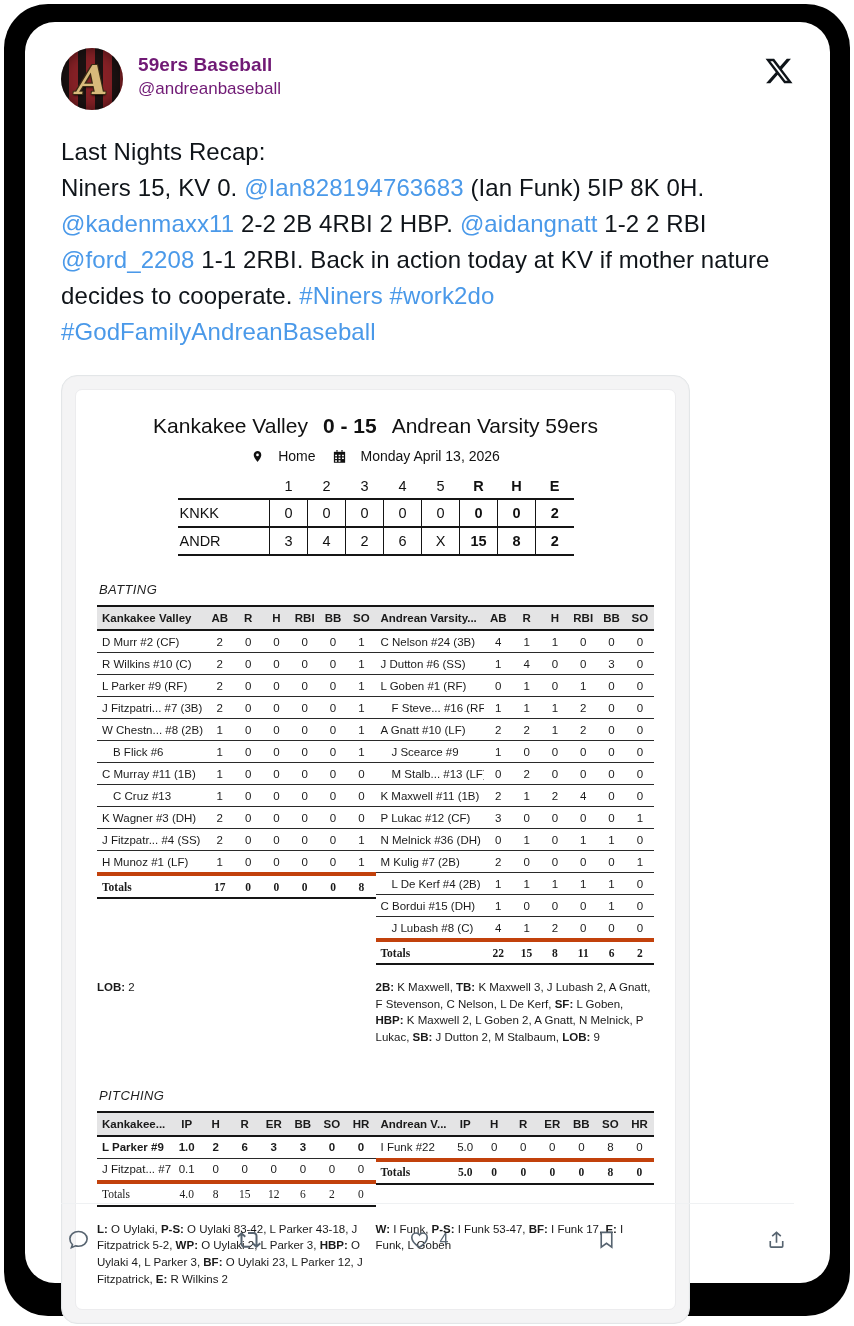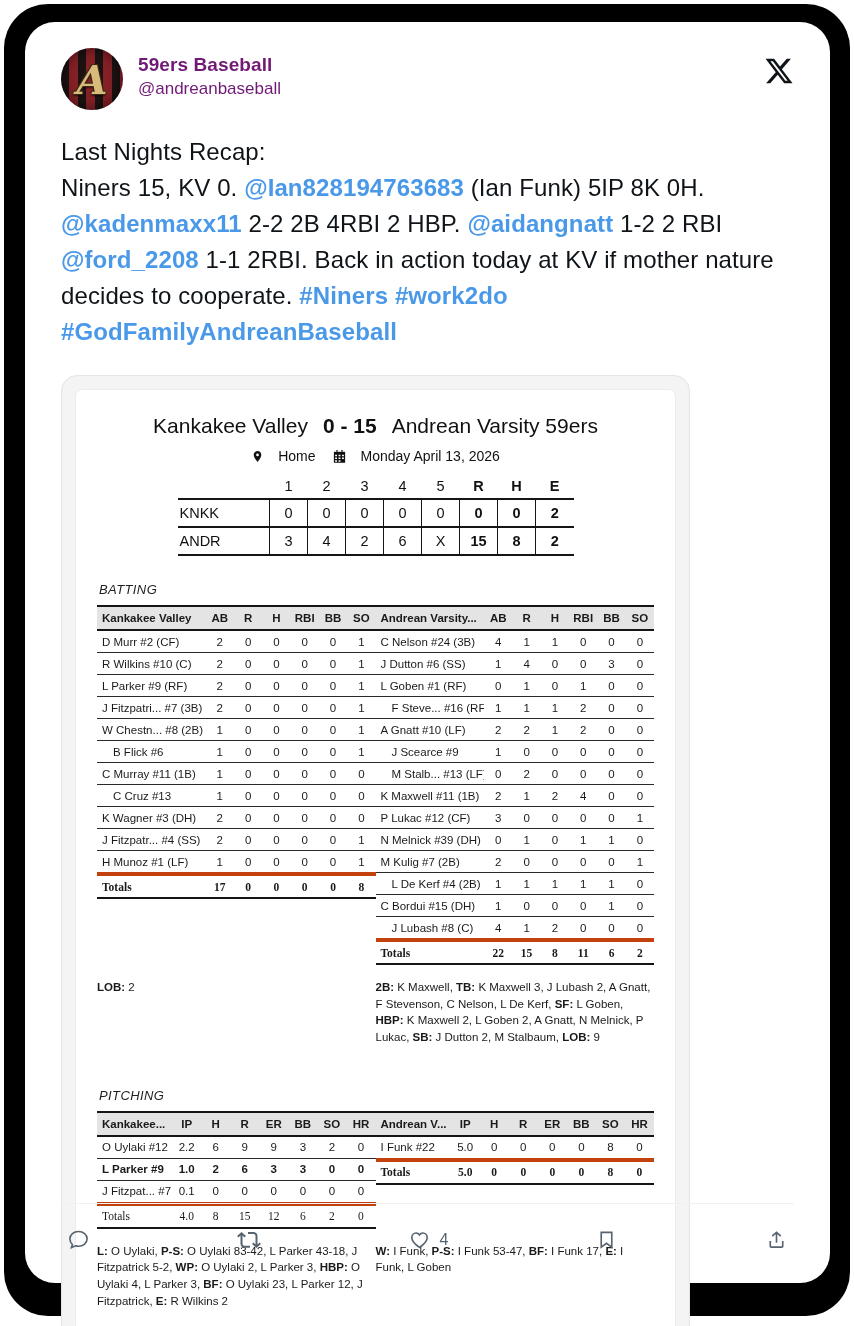--- a/index.html
+++ b/index.html
@@ -16,21 +16,21 @@
   .avatar .aglyph { position:absolute; left:0; top:0; width:100%; height:100%; display:flex; align-items:center; justify-content:center;
     font-family:"DejaVu Serif",serif; font-style:italic; font-weight:bold; font-size:40px; color:#d8ba7b;
     text-shadow:-1px -1px 0 #3a2a14,1px -1px 0 #3a2a14,-1px 1px 0 #3a2a14,1px 1px 0 #3a2a14,0 2px 2px rgba(0,0,0,.6); }
   .id { margin-left:15px; padding-top:6px; }
   .name { font-size:19px; font-weight:bold; color:#701a75; letter-spacing:.1px; }
   .handle { font-size:17px; color:#701a75; margin-top:3px; }
   .xlogo { margin-left:auto; margin-top:8px; }
 
   
   .tweet { margin-top:24px; font-size:24px; line-height:36px; color:#0f1419; white-space:pre-wrap; width:748px; letter-spacing:.1px; }
-  .tlink { color:#4a99e9;font-weight:bold; }
+  .tlink { color:#4a99e9; }
 
   
   .embed { margin-top:25px; width:629px; background:#f4f4f5; border:1px solid #e3e6e8; border-radius:16px; padding:13px; box-shadow:inset 0 0 2px rgba(0,0,0,.04); }
   .boxscore { background:#fff; border:1px solid #ececee; border-radius:7px; padding:18px 21px 22px 21px; color:#1a1a1a; }
 
   .bs-title { display:flex; justify-content:center; align-items:baseline; gap:15px; font-size:21px; color:#111; margin-top:6px; }
   .bs-score { font-weight:bold; }
   .bs-meta { display:flex; justify-content:center; align-items:center; gap:16px; font-size:14px; color:#111; margin-top:10px; }
   .bs-meta .mitem { display:flex; align-items:flex-end; gap:14px; }
 
@@ -384,21 +384,21 @@
                   <tr>
                     <td class="nm">P Lukac #12 (CF)</td>
                     <td>3</td>
                     <td>0</td>
                     <td>0</td>
                     <td>0</td>
                     <td>0</td>
                     <td>1</td>
                   </tr>
                   <tr>
-                    <td class="nm">N Melnick #39 (DH)</td>
+                    <td class="nm">N Melnick #36 (DH)</td>
                     <td>0</td>
                     <td>1</td>
                     <td>0</td>
                     <td>1</td>
                     <td>1</td>
                     <td>0</td>
                   </tr>
                   <tr>
                     <td class="nm">M Kulig #7 (2B)</td>
                     <td>2</td>
@@ -463,30 +463,20 @@
                     <th>IP</th>
                     <th>H</th>
                     <th>R</th>
                     <th>ER</th>
                     <th>BB</th>
                     <th>SO</th>
                     <th>HR</th>
                   </tr>
                 </thead>
                 <tbody>
-                  <tr>
-                    <td class="nm">O Uylaki #12</td>
-                    <td>2.2</td>
-                    <td>6</td>
-                    <td>9</td>
-                    <td>9</td>
-                    <td>3</td>
-                    <td>2</td>
-                    <td>0</td>
-                  </tr>
                   <tr class="bd">
                     <td class="nm">L Parker #9</td>
                     <td>1.0</td>
                     <td>2</td>
                     <td>6</td>
                     <td>3</td>
                     <td>3</td>
                     <td>0</td>
                     <td>0</td>
                   </tr>

